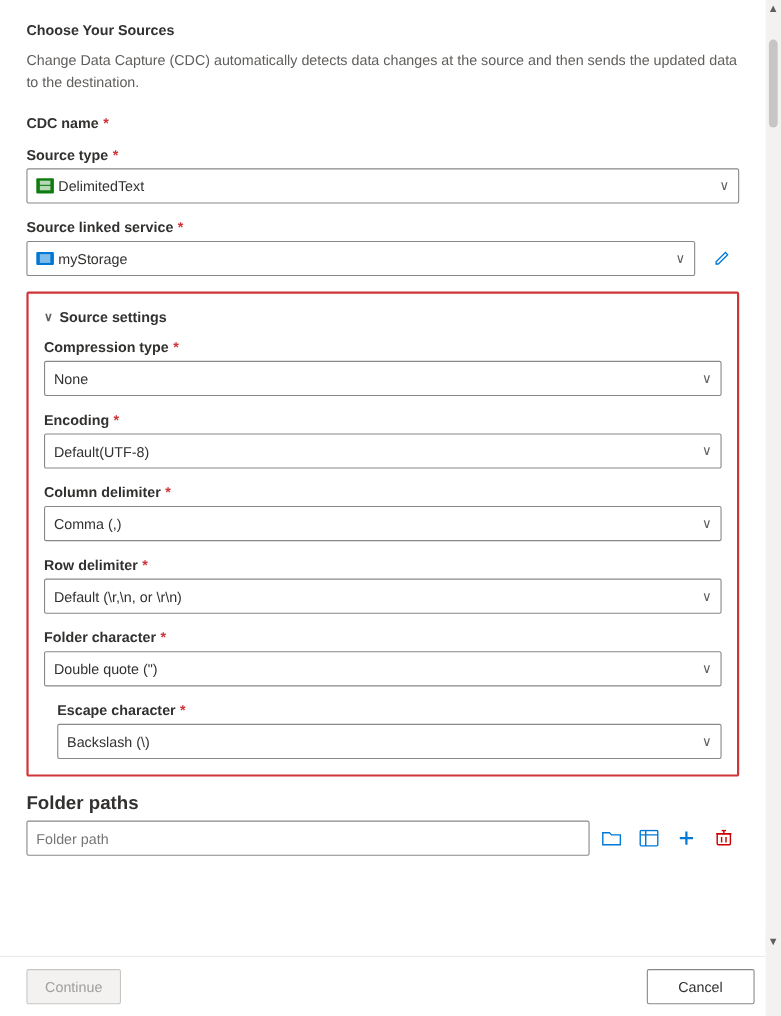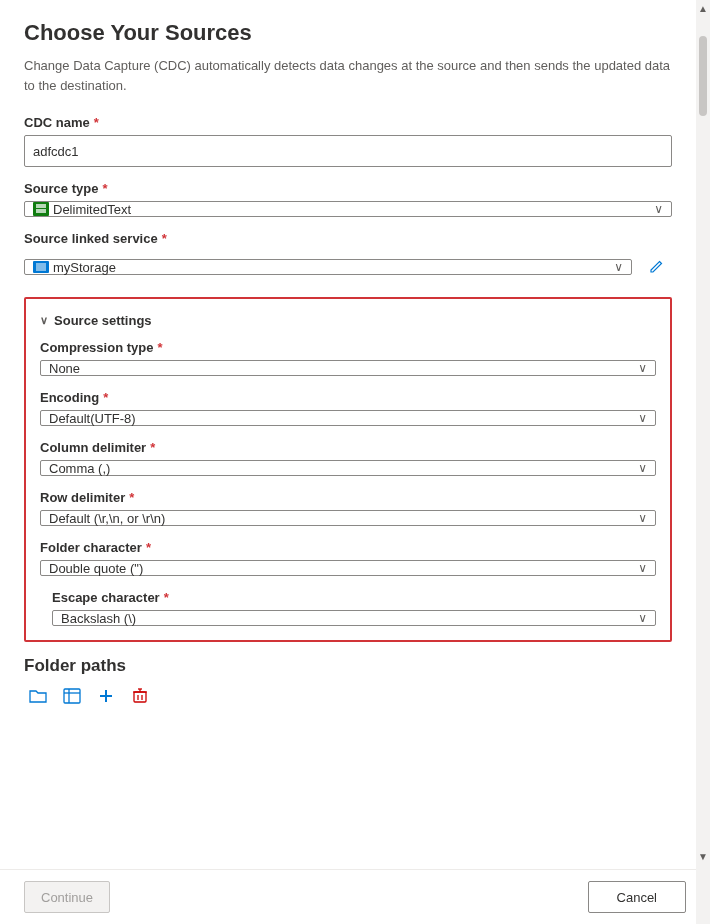--- a/index.html
+++ b/index.html
@@ -48,21 +48,21 @@
       font-size: 10px;
       cursor: pointer;
     }
     .content-area {
       flex: 1;
       padding: 20px 24px 20px 24px;
       margin-right: 14px;
       overflow: hidden;
     }
     .page-title {
-      font-size: 22px;
+      font-size: 13px;
       font-weight: 600;
       color: #323130;
       margin-bottom: 10px;
     }
     .page-description {
       font-size: 13px;
       color: #605e5c;
       line-height: 1.5;
       margin-bottom: 20px;
     }
@@ -92,21 +92,21 @@
       color: #323130;
       background: #fff;
       outline: none;
     }
     .dropdown-wrapper {
       position: relative;
       width: 100%;
     }
     .dropdown-btn {
       width: 100%;
-      height: 16px;
+      height: 32px;
       border: 1px solid #8a8886;
       border-radius: 2px;
       padding: 0 8px;
       font-size: 13px;
       color: #323130;
       background: #fff;
       display: flex;
       align-items: center;
       justify-content: space-between;
       cursor: pointer;
@@ -277,21 +277,20 @@
   <div class="content-area">
 
     <div class="page-title">Choose Your Sources</div>
     <div class="page-description">Change Data Capture (CDC) automatically detects data changes at the source and then sends the updated data to the destination.</div>
 
     <div class="field-group">
       <div class="field-label">
         <span>CDC name</span>
           <span class="required-star">*</span>
       </div>
-      <input class="text-input" type="text" value="adfcdc1" style="">
     </div>
 
     <div class="field-group">
       <div class="field-label">
         <span>Source type</span>
           <span class="required-star">*</span>
       </div>
       <div class="dropdown-wrapper">
         <div class="dropdown-btn">
           <div class="dropdown-icon-row">
@@ -416,20 +415,21 @@
             <span>Backslash (\)</span>
             <span class="chevron-icon">∨</span>
           </div>
         </div>
       </div>
     </div>
 
     <div class="folder-paths-section">
       <div class="folder-paths-label">Folder paths</div>
       <div class="folder-input-row">
+        <input class="folder-text-input" type="text" placeholder="Folder path" style="">
         <button class="folder-action-btn" title="Browse folder">
           <svg width="18" height="16" viewBox="0 0 18 16" fill="none">
             <path d="M1 3h6l2 2h8v9H1V3z" stroke="#0078d4" stroke-width="1.3" fill="none"></path>
           </svg>
         </button>
         <button class="folder-action-btn" title="Dataset">
           <svg width="18" height="16" viewBox="0 0 18 16" fill="none">
             <rect x="1" y="1" width="16" height="14" rx="1" stroke="#0078d4" stroke-width="1.3" fill="none"></rect>
             <line x1="1" y1="5" x2="17" y2="5" stroke="#0078d4" stroke-width="1.3"></line>
             <line x1="6" y1="1" x2="6" y2="15" stroke="#0078d4" stroke-width="1.3"></line>

